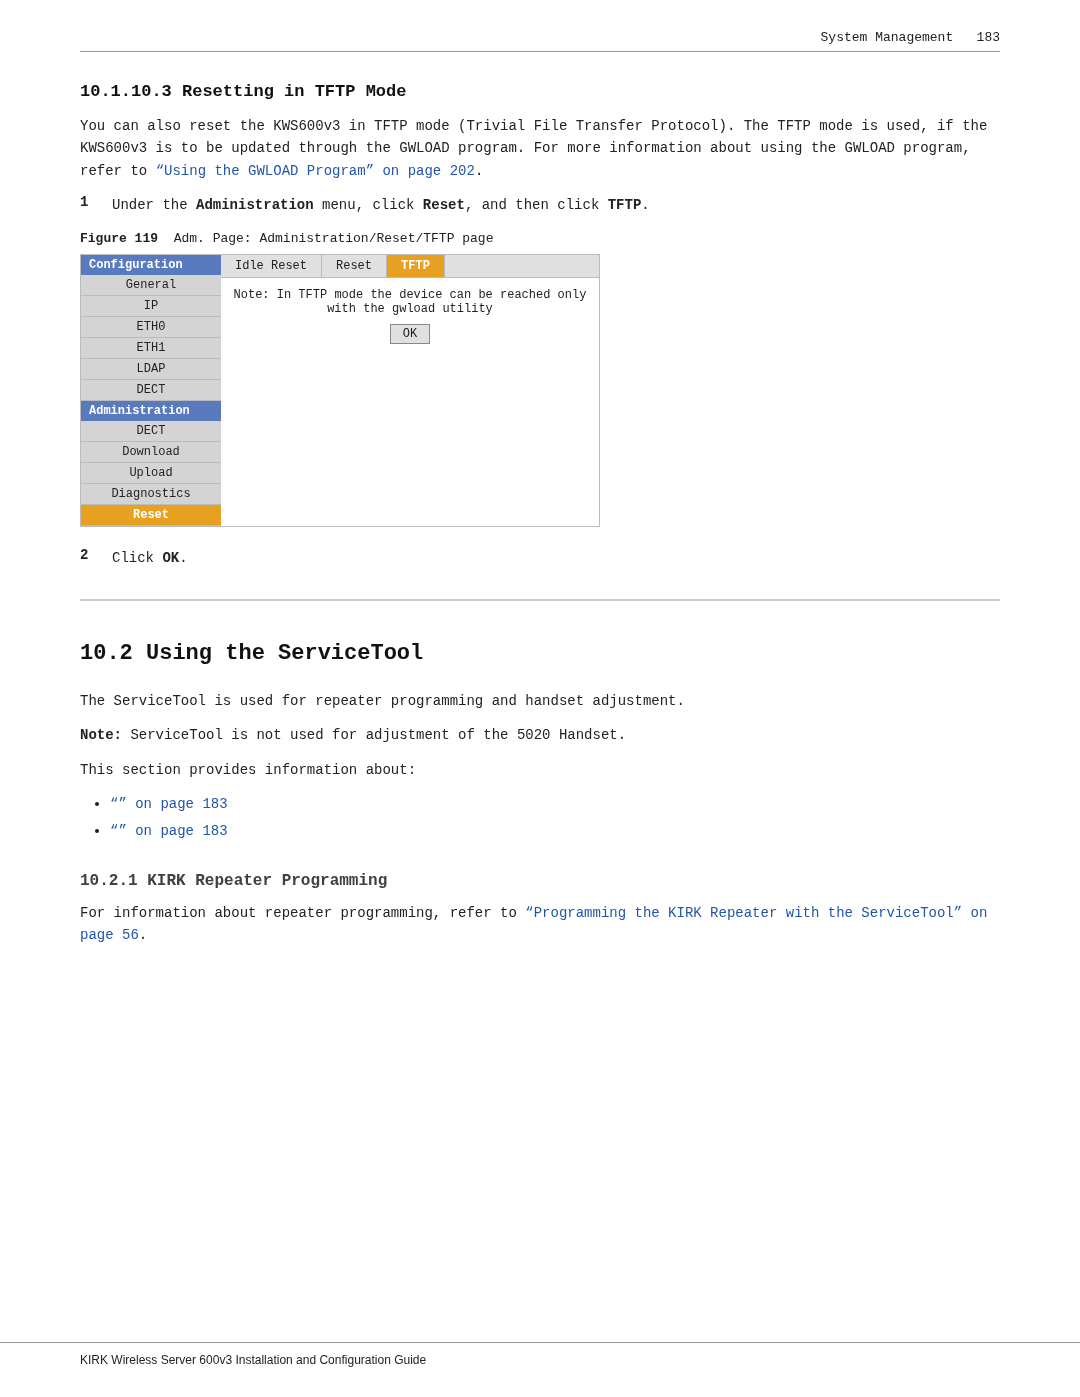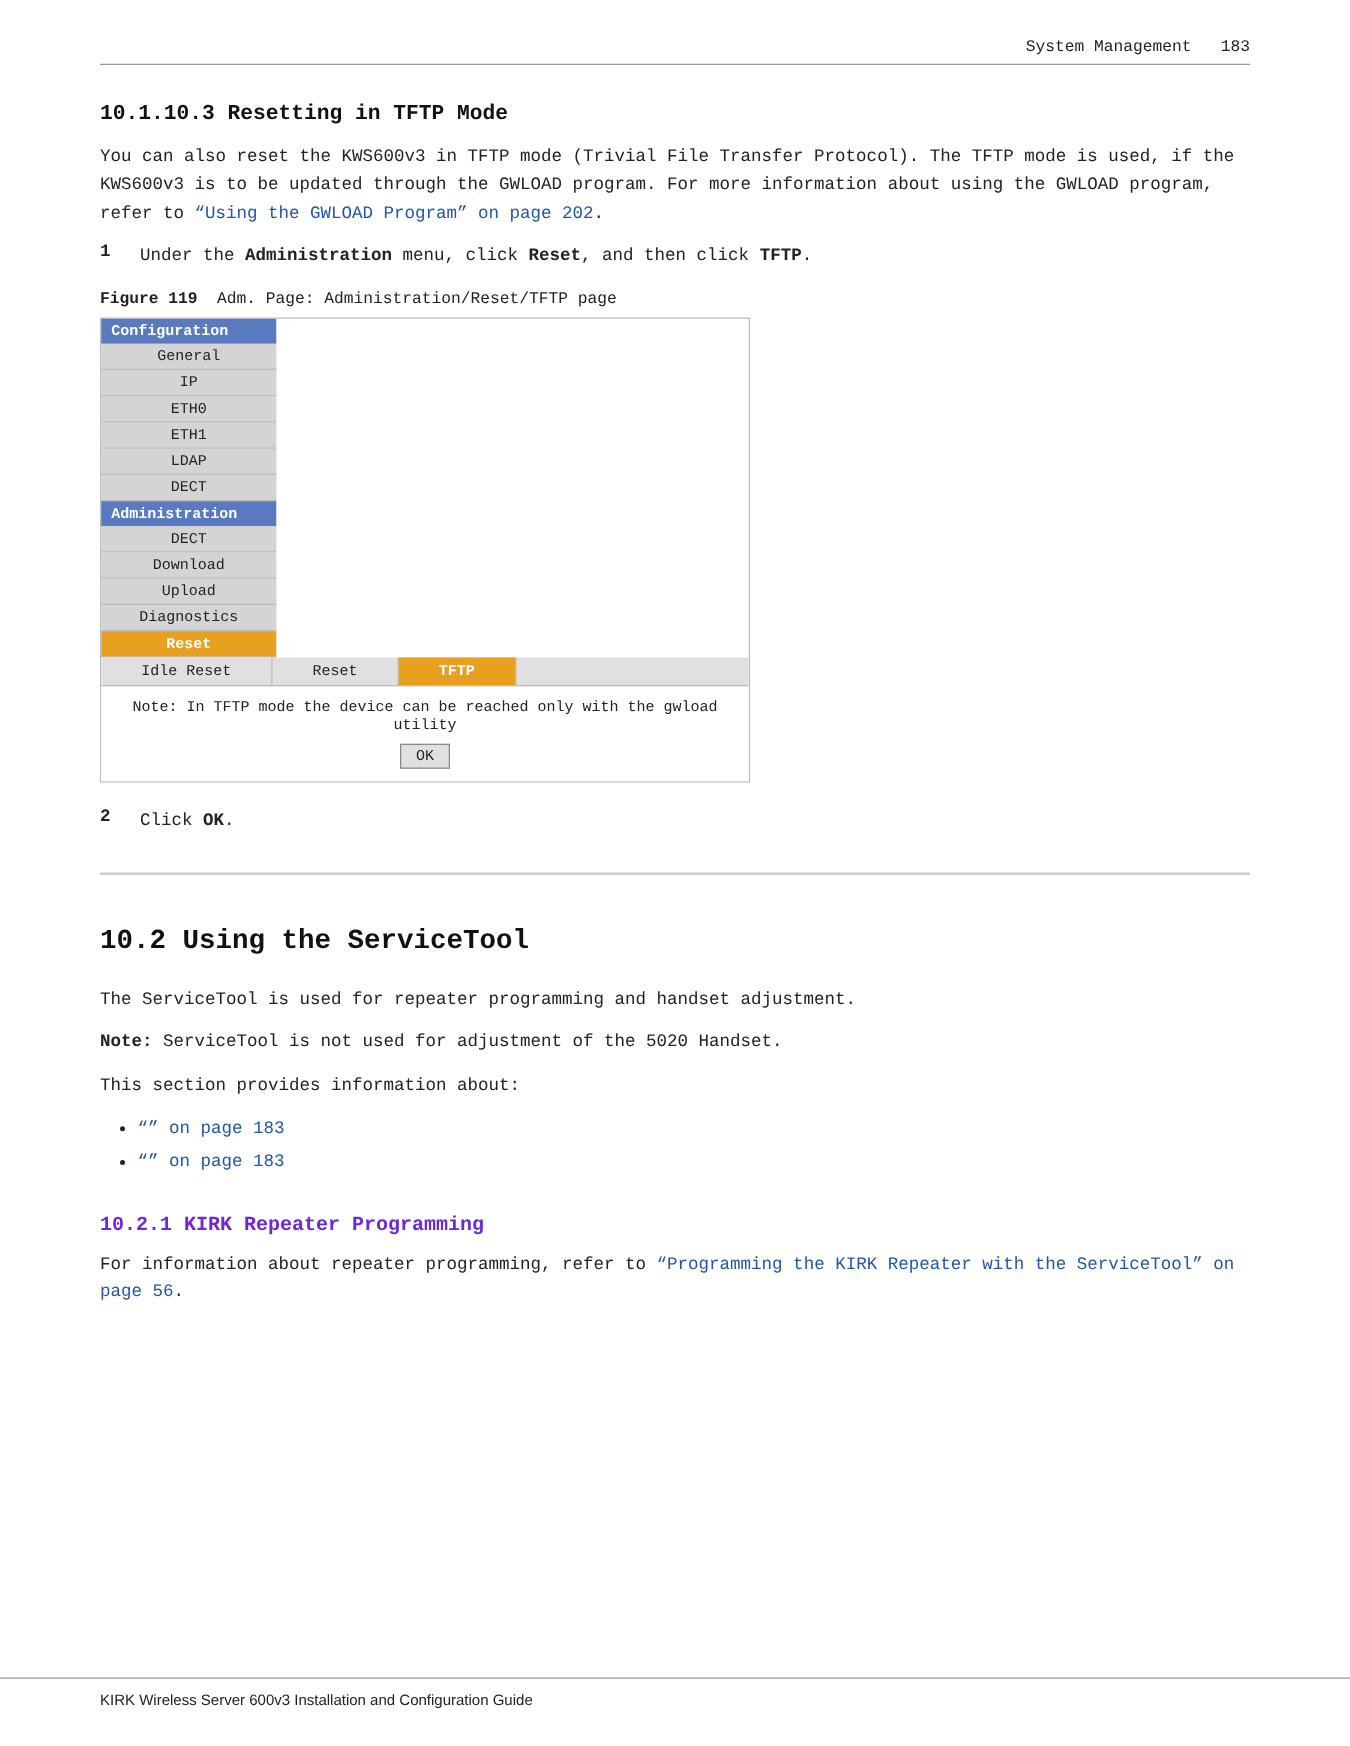--- a/index.html
+++ b/index.html
@@ -47,21 +47,21 @@
       font-weight: bold;
       margin-bottom: 24px;
       color: #111;
       margin-top: 40px;
     }
 
     .section-heading-3 {
       font-size: 16px;
       font-weight: bold;
       margin-bottom: 12px;
-      color: #6d28d9;
+      color: #404040;
       margin-top: 30px;
     }
 
     
     .body-text {
       font-size: 14px;
       line-height: 1.6;
       margin-bottom: 12px;
       color: #222;
     }
@@ -106,21 +106,20 @@
       font-weight: bold;
     }
 
     
     .admin-ui {
       display: flex;
       border: 1px solid #bbb;
       width: 520px;
       font-size: 12px;
       margin-bottom: 20px;
-      flex-direction: column;
     }
 
     .admin-sidebar {
       width: 140px;
       background: #e8e8e8;
       flex-shrink: 0;
     }
 
     .sidebar-group-header {
       background: #5a7abf;
@@ -157,21 +156,21 @@
       padding: 0;
     }
 
     .tabs-bar {
       display: flex;
       background: #e0e0e0;
       border-bottom: 1px solid #bbb;
     }
 
     .tab {
-      padding: 4px 32px;
+      padding: 4px 14px;
       font-size: 12px;
       cursor: pointer;
       color: #222;
       border-right: 1px solid #bbb;
     }
 
     .tab.active {
       background: #e8a020;
       color: #fff;
       font-weight: bold;

